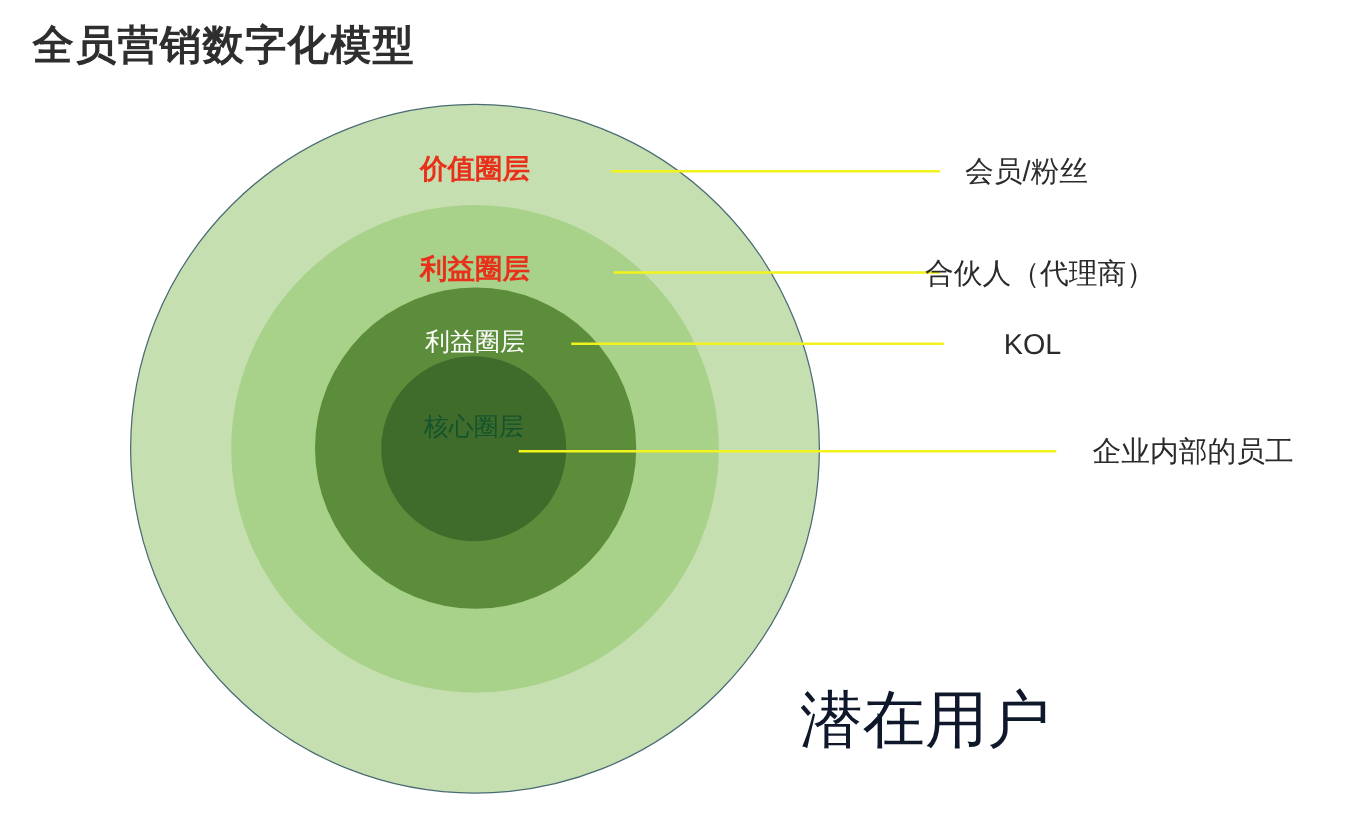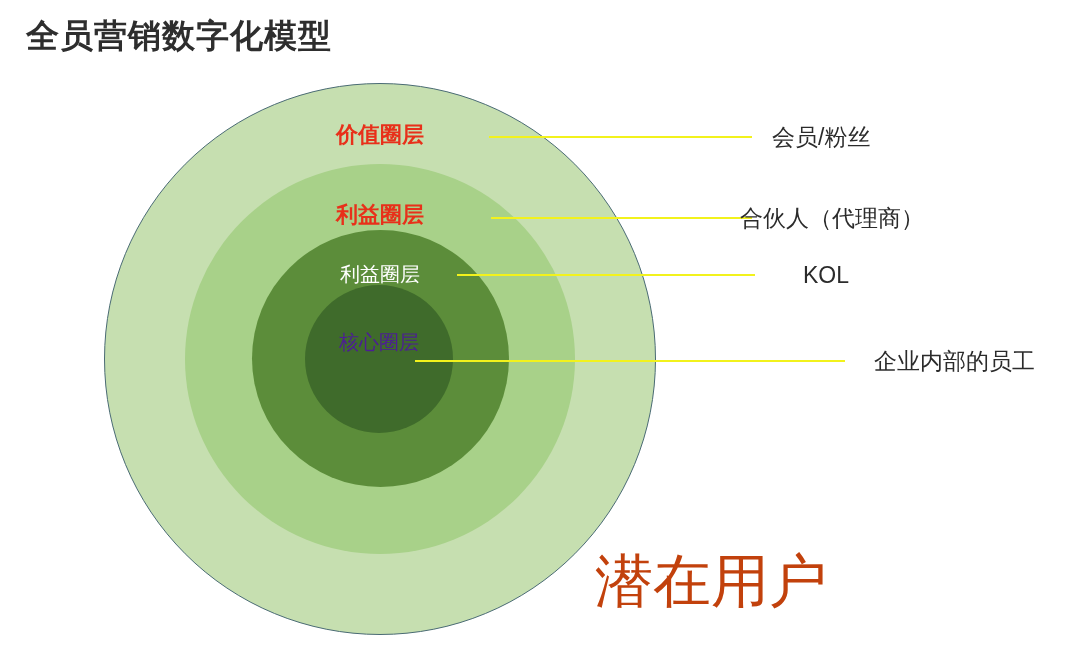--- a/index.html
+++ b/index.html
@@ -129,24 +129,24 @@
     line-height: 1.2;
   }
   #callout-1 { left: 772px; top: 124px; }
   #callout-2 { left: 740px; top: 205px; }
   #callout-3 { left: 775px; top: 262px; margin-left: 28px; }
   #callout-4 { left: 862px; top: 348px; margin-left: 12px; }
 
   
   #caption-potential-users {
     position: absolute;
-    left: 595px;
+    left: 640px;
     top: 548px;
-    font-size: 58px;
-    color: #c2410c;
+    font-size: 50px;
+    color: #0f172a;
     white-space: nowrap;
     line-height: 1.15;
   }
 </style>
 </head>
 <body>
 
 <div id="canvas" style="background: rgb(255, 255, 255);">
 
   <div id="page-title" style="color: rgb(46, 46, 46);">全员营销数字化模型</div>
@@ -154,21 +154,21 @@
   <div id="diagram-group">
 
     <div class="ring" id="ring-outer" style="background: rgb(198, 223, 176); border: 1.3px solid rgb(74, 107, 116);"></div>
     <div class="ring" id="ring-second" style="background: rgb(168, 209, 137);"></div>
     <div class="ring" id="ring-third" style="background: rgb(92, 141, 58);"></div>
     <div class="ring" id="ring-core" style="background: rgb(63, 107, 43);"></div>
 
     <div class="ring-label" id="ring-label-value" style="color: rgb(232, 48, 26); font-family: Liberation Serif, serif;">价值圈层</div>
     <div class="ring-label" id="ring-label-benefit" style="color: rgb(232, 48, 26);">利益圈层</div>
     <div class="ring-label" id="ring-label-energy" style="color: rgb(255, 255, 255);">利益圈层</div>
-    <div class="ring-label" id="ring-label-core" style="color: #4c1d95;">核心圈层</div>
+    <div class="ring-label" id="ring-label-core" style="color: #14532d;">核心圈层</div>
 
     <div class="leader" id="leader-1" style="background: rgb(242, 242, 28);"></div>
     <div class="leader" id="leader-2" style="background: rgb(242, 242, 28);"></div>
     <div class="leader" id="leader-3" style="background: rgb(242, 242, 28);"></div>
     <div class="leader" id="leader-4" style="background: rgb(242, 242, 28);"></div>
 
     <div class="callout" id="callout-1">会员/粉丝</div>
     <div class="callout" id="callout-2">合伙人（代理商）</div>
     <div class="callout" id="callout-3">KOL</div>
     <div class="callout" id="callout-4">企业内部的员工</div>

